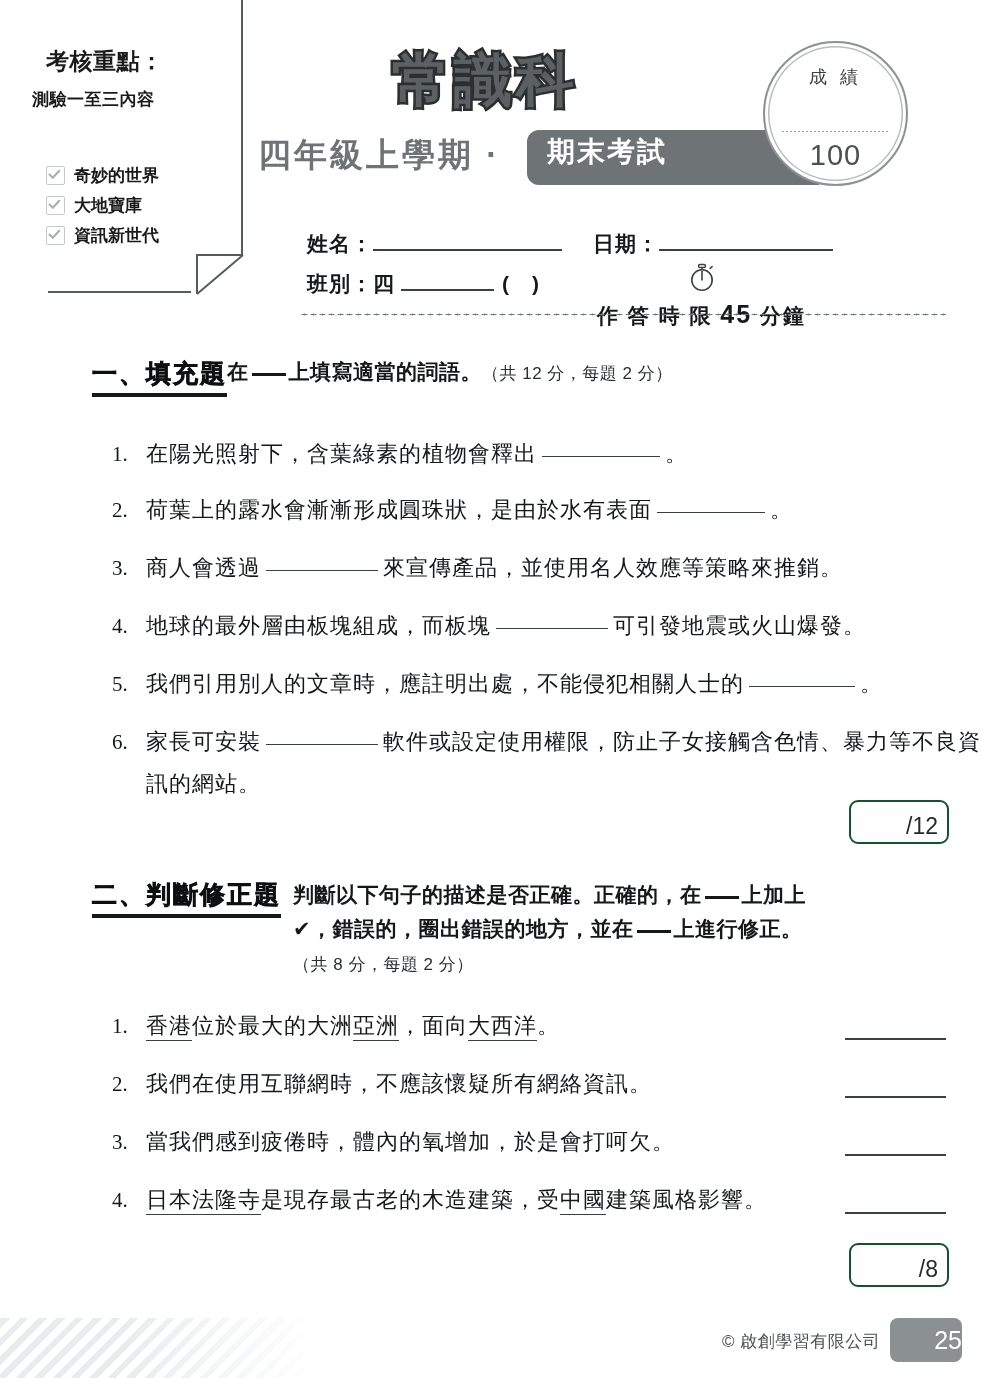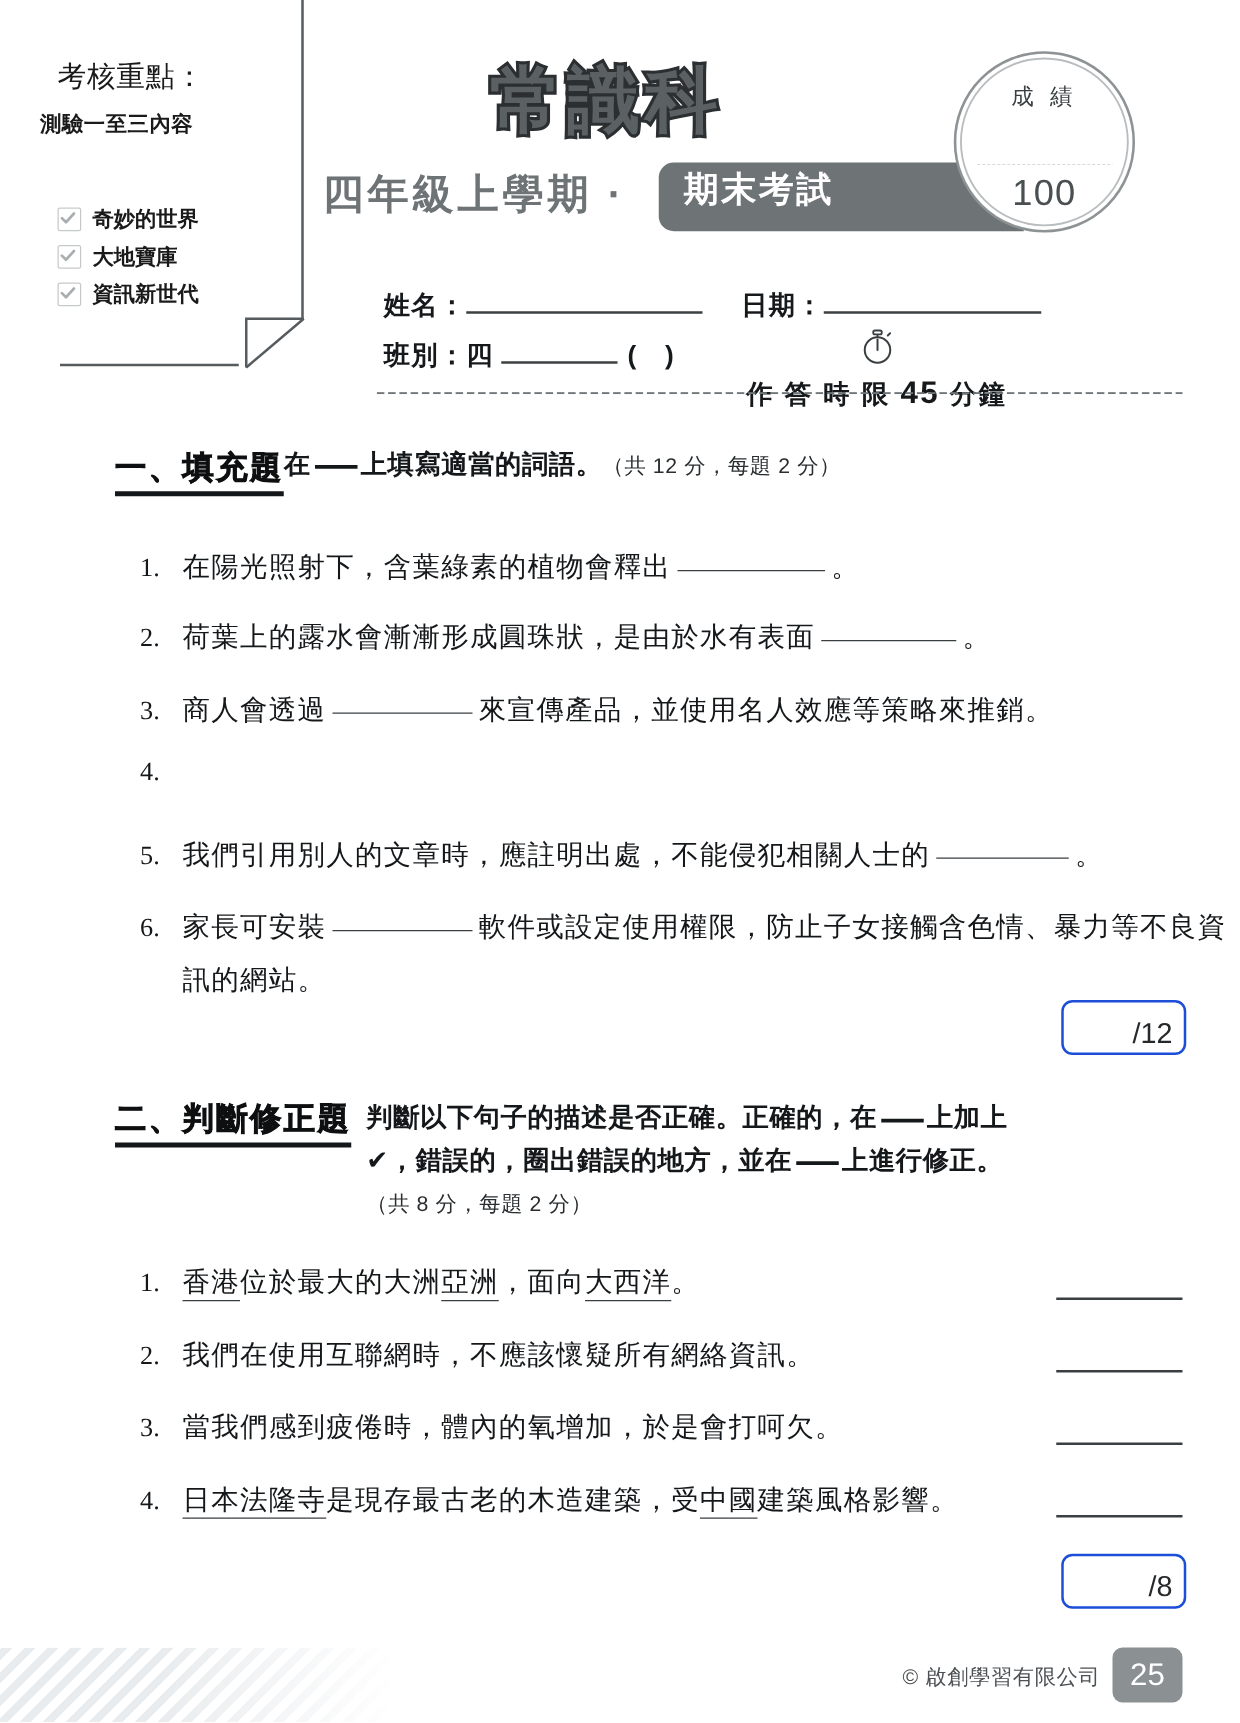--- a/index.html
+++ b/index.html
@@ -45,21 +45,21 @@
     left: 186px;
     top: 248px;
     width: 60px;
     height: 48px;
   }
   .memo-title {
     position: absolute;
     left: 46px;
     top: 46px;
     font-size: 23px;
-    font-weight: normal;
+    font-weight: bold;
     letter-spacing: 0.5px;
     color: #1a1a1a;
     white-space: nowrap;
   }
   .memo-sub {
     position: absolute;
     left: 32px;
     top: 88px;
     font-size: 17px;
     font-weight: bold;
@@ -276,21 +276,21 @@
     position: absolute;
     height: 1.6px;
     background: #3a3f42;
   }
 
   
   .mark-box {
     position: absolute;
     width: 100px;
     height: 44px;
-    border: 2px solid #1d4ed8;
+    border: 2px solid #14532d;
     border-radius: 9px;
     box-sizing: border-box;
   }
   .mark-box span {
     position: absolute;
     right: 9px;
     bottom: 2px;
     font-size: 23px;
     color: #26292b;
     font-family: "Liberation Sans", sans-serif;
@@ -323,23 +323,24 @@
   .page-badge {
     position: absolute;
     left: 890px;
     top: 1318px;
     width: 56px;
     height: 44px;
     background: #8b9093;
     border-radius: 8px;
     color: #ffffff;
     font-size: 25px;
-    text-align: center;
+    text-align: right;
     line-height: 44px;
     font-family: "Liberation Sans", sans-serif;
+    padding-left: 16px;
   }
 </style>
 </head>
 <body>
 
 <div class="memo">
   <div class="memo-edge-v"></div>
   <div class="memo-edge-h"></div>
   <svg class="memo-fold" viewBox="0 0 60 48">
     <polyline points="11,46 11,7 57,7" fill="none" stroke="#555b5e" stroke-width="2"></polyline>
@@ -441,20 +442,21 @@
     <span class="q-text">荷葉上的露水會漸漸形成圓珠狀，是由於水有表面<span class="blank" style="width:108px;"></span>。</span>
   </div>
 
   <div class="q" style="left:112px; top:547px; width:860px;">
     <span class="q-num">3.</span>
     <span class="q-text">商人會透過<span class="blank" style="width:112px;"></span>來宣傳產品，並使用名人效應等策略來推銷。</span>
   </div>
 
   <div class="q" style="left:112px; top:605px; width:860px;">
     <span class="q-num">4.</span>
+    <span class="q-text">地球的最外層由板塊組成，而板塊<span class="blank" style="width:112px;"></span>可引發地震或火山爆發。</span>
   </div>
 
   <div class="q" style="left:112px; top:663px; width:880px;">
     <span class="q-num">5.</span>
     <span class="q-text">我們引用別人的文章時，應註明出處，不能侵犯相關人士的<span class="blank" style="width:106px;"></span>。</span>
   </div>
 
   <div class="q" style="left:112px; top:721px; width:880px;">
     <span class="q-num">6.</span>
     <span class="q-text" style="display:inline-block; width:840px;">家長可安裝<span class="blank" style="width:112px;"></span>軟件或設定使用權限，防止子女接觸含色情、暴力等不良資訊的網站。</span>

